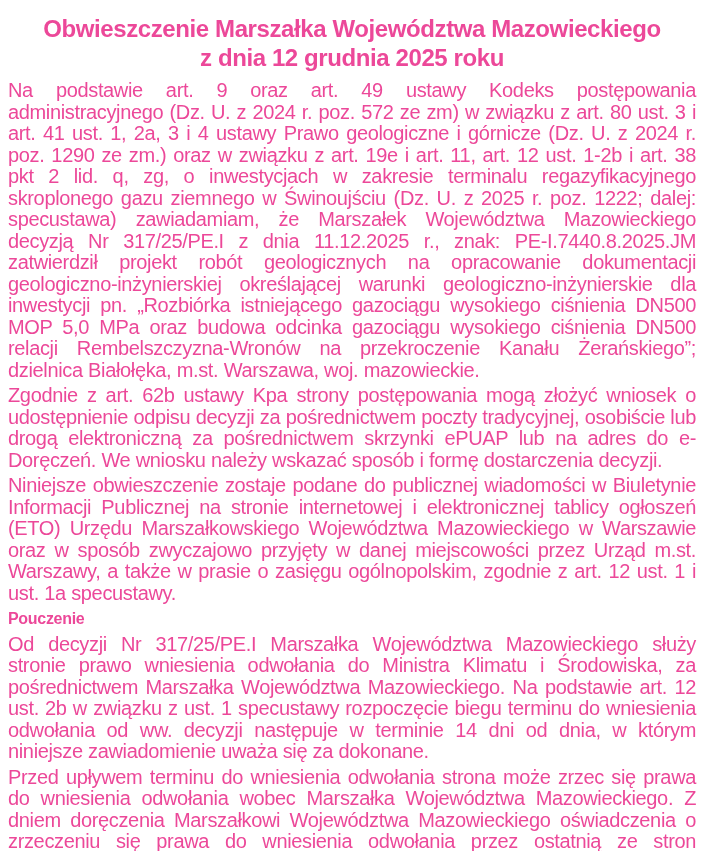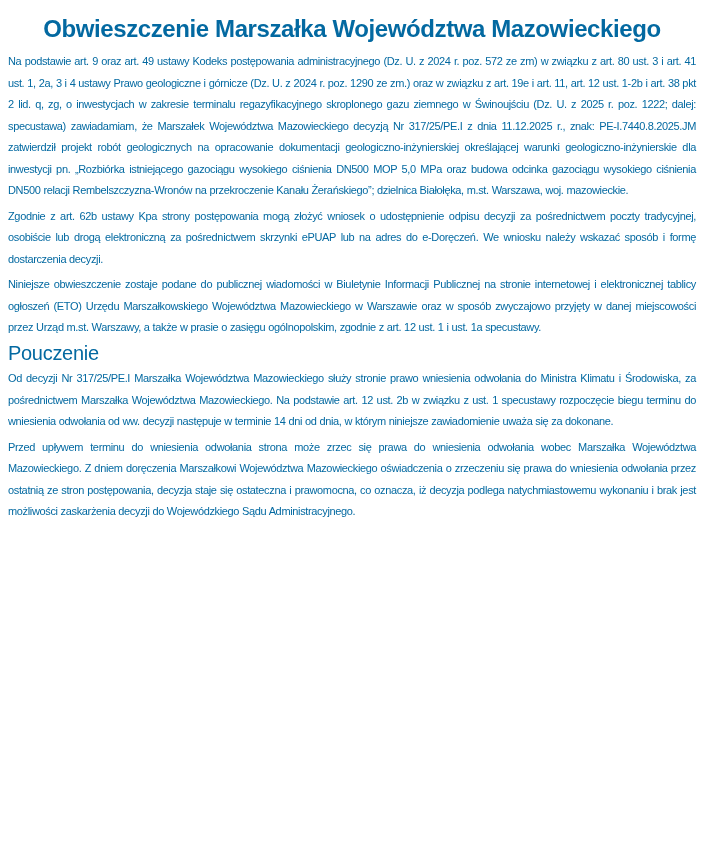--- a/index.html
+++ b/index.html
@@ -5,59 +5,60 @@
   html, body {
     margin: 0;
     padding: 0;
     background: #ffffff;
   }
   .page {
     width: 704px;
     height: 851px;
     box-sizing: border-box;
     background: #ffffff;
-    color: #0369a1;
+    color: #ec4899;
     font-family: "Liberation Sans", "DejaVu Sans", sans-serif;
     padding: 12px 8px 20px 8px;
     overflow: hidden;
   }
   .doc-title {
     text-align: center;
     font-size: 24px;
     font-weight: bold;
     line-height: 29px;
     letter-spacing: -0.4px;
     margin: 2px 0 8px 0;
   }
   .doc-title .title-line {
     display: block;
   }
   .body-text p {
-    font-size: 11px;
+    font-size: 20px;
     line-height: 21.5px;
     letter-spacing: -0.35px;
     text-align: justify;
     margin: 0 0 4px 0;
     word-spacing: 0.2px;
   }
   .section-heading {
-    font-size: 20px;
-    font-weight: normal;
+    font-size: 16px;
+    font-weight: bold;
     line-height: 21.5px;
     letter-spacing: -0.3px;
     margin: 2px 0 4px 0;
   }
 </style>
 </head>
 <body>
 
 <div class="page">
 
   <h1 class="doc-title">
     <span class="title-line">Obwieszczenie Marszałka Województwa Mazowieckiego</span>
+    <span class="title-line">z dnia 12 grudnia 2025 roku</span>
   </h1>
 
   <div class="body-text">
 
     <p>Na podstawie art. 9 oraz art. 49 ustawy Kodeks postępowania administracyjnego (Dz. U. z 2024 r. poz. 572 ze zm) w związku z art. 80 ust. 3 i art. 41 ust. 1, 2a, 3 i 4 ustawy Prawo geologiczne i górnicze (Dz. U. z 2024 r. poz. 1290 ze zm.) oraz w związku z art. 19e i art. 11, art. 12 ust. 1-2b i art. 38 pkt 2 lid. q, zg, o inwestycjach w zakresie terminalu regazyfikacyjnego skroplonego gazu ziemnego w Świnoujściu (Dz. U. z 2025 r. poz. 1222; dalej: specustawa) zawiadamiam, że Marszałek Województwa Mazowieckiego decyzją Nr 317/25/PE.I z dnia 11.12.2025 r., znak: PE-I.7440.8.2025.JM zatwierdził projekt robót geologicznych na opracowanie dokumentacji geologiczno-inżynierskiej określającej warunki geologiczno-inżynierskie dla inwestycji pn. „Rozbiórka istniejącego gazociągu wysokiego ciśnienia DN500 MOP 5,0 MPa oraz budowa odcinka gazociągu wysokiego ciśnienia DN500 relacji Rembelszczyzna-Wronów na przekroczenie Kanału Żerańskiego”; dzielnica Białołęka, m.st. Warszawa, woj. mazowieckie.</p>
 
     <p>Zgodnie z art. 62b ustawy Kpa strony postępowania mogą złożyć wniosek o udostępnienie odpisu decyzji za pośrednictwem poczty tradycyjnej, osobiście lub drogą elektroniczną za pośrednictwem skrzynki ePUAP lub na adres do e-Doręczeń. We wniosku należy wskazać sposób i formę dostarczenia decyzji.</p>
 
     <p>Niniejsze obwieszczenie zostaje podane do publicznej wiadomości w Biuletynie Informacji Publicznej na stronie internetowej i elektronicznej tablicy ogłoszeń (ETO) Urzędu Marszałkowskiego Województwa Mazowieckiego w Warszawie oraz w sposób zwyczajowo przyjęty w danej miejscowości przez Urząd m.st. Warszawy, a także w prasie o zasięgu ogólnopolskim, zgodnie z art. 12 ust. 1 i ust. 1a specustawy.</p>
 

